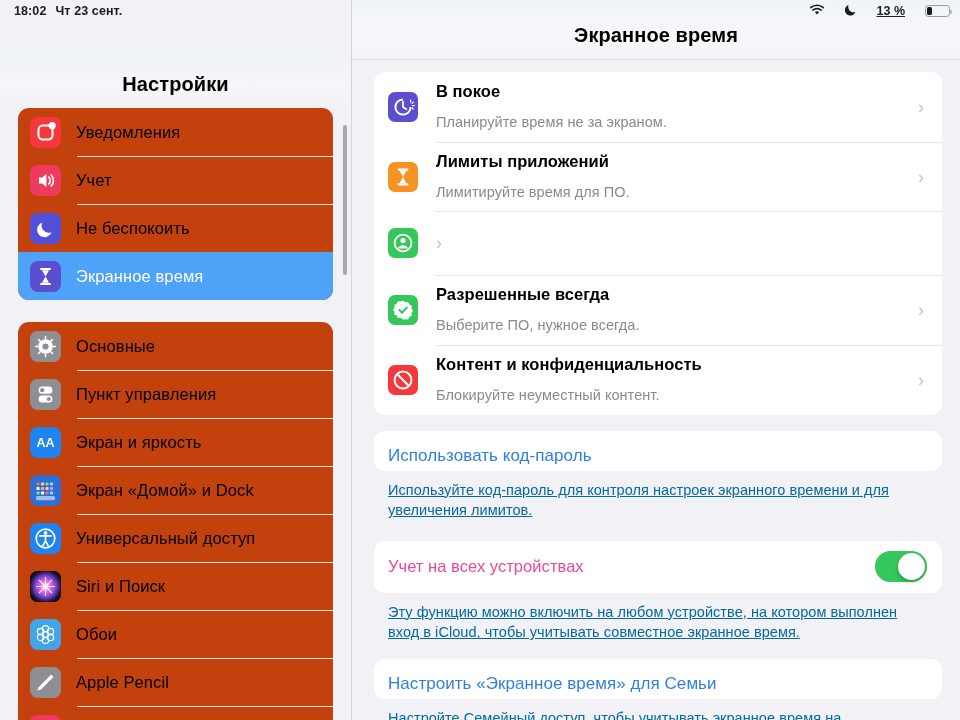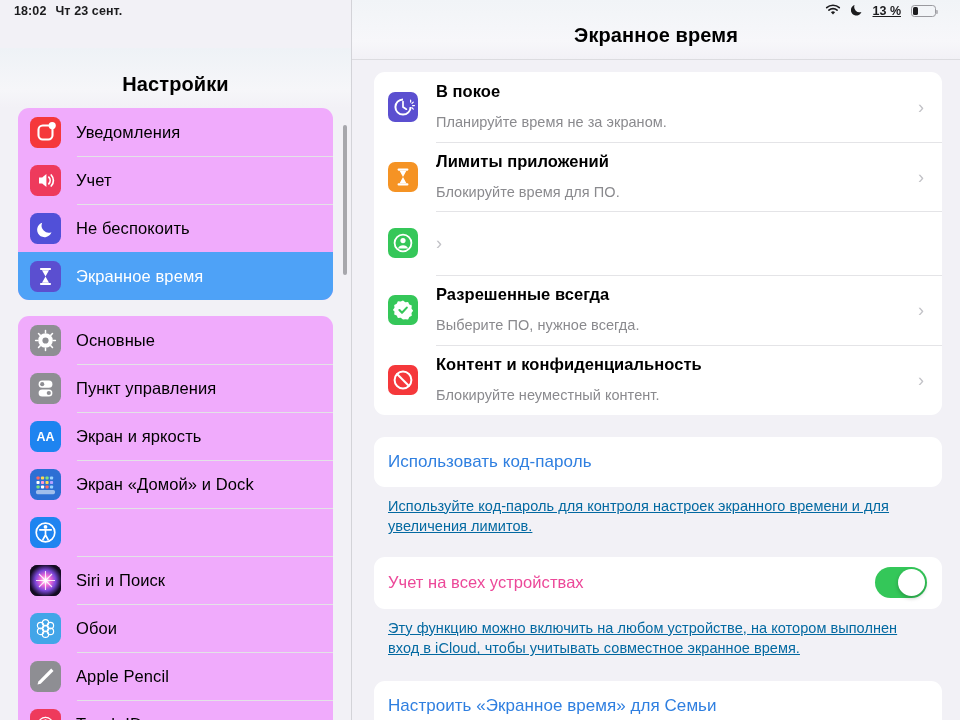--- a/index.html
+++ b/index.html
@@ -11,21 +11,21 @@
   }
   .screen { position: relative; width: 960px; height: 720px; display: flex; }
 
   
   .statusbar {
     position: absolute; top: 0; left: 0; width: 960px; height: 22px;
     display: flex; align-items: center; z-index: 30;
     font-size: 12.5px; font-weight: 700; color: #1c1c1e;
   }
   .sb-left { position: absolute; left: 14px; display: flex; align-items: center; gap: 9px; }
-  .sb-right { position: absolute; right: 24px; display: flex; align-items: center; gap: 10px; text-decoration: underline; }
+  .sb-right { position: absolute; right: 10px; display: flex; align-items: center; gap: 20px; text-decoration: underline; }
   .sb-time { letter-spacing: .1px; }
   .sb-date { letter-spacing: .1px; }
   .wifi-ico { display: block; }
   .moon-ico { display: block; }
   .batt-pct { font-weight: 700; font-size: 12.5px; }
   .batt {
     position: relative; width: 25px; height: 12px;
     border: 1.3px solid #9a9a9f; border-radius: 3.4px;
   }
   .batt::after {
@@ -46,22 +46,22 @@
   .sidebar-header {
     height: 60px; display: flex; align-items: flex-end;
     justify-content: center; padding-bottom: 12px;
     background: linear-gradient(180deg, #eef2f6 0%, #f6f6f9 70%, #f2f1f6 100%);
     margin-top: 48px;
   }
   .sidebar-title { font-size: 20px; font-weight: 700; color: #000; letter-spacing: .1px; }
 
   .sb-scroll { position: relative; padding: 0 18px; }
   .group {
-    background: #f0abfc; border-radius: 11px; overflow: hidden;
-    margin-bottom: 16px;
+    background: #c2410c; border-radius: 11px; overflow: hidden;
+    margin-bottom: 22px;
   }
   .row {
     display: flex; align-items: center; height: 48px;
     padding-left: 12px; position: relative; cursor: default;
   }
   .row + .row::before {
     content: ""; position: absolute; left: 59px; right: 0; top: 0;
     height: 1px; background: #e3e3e6;
   }
   .row.selected { background: #4ea2f7; margin: 0; }
@@ -109,22 +109,22 @@
   }
   .d-text { flex: 1 1 auto; }
   .d-title { font-size: 16.5px; font-weight: 700; color: #000; line-height: 1.28; letter-spacing: .05px; }
   .d-sub { font-size: 14.5px; color: #8a8a8e; line-height: 1.35; margin-top: 11px; letter-spacing: .05px; }
   .chev {
     flex: 0 0 auto; margin-right: 18px; color: #c2c2c7;
     font-size: 18px; line-height: 1; font-weight: 500;
   }
 
   .link-card {
-    background: #fff; border-radius: 11px; padding: 15px 0 15px 14px;
-    margin-top: 22px;
+    background: #fff; border-radius: 11px; padding: 15px 0 5px 14px;
+    margin-top: 16px;
   }
   .link-text { font-size: 17px; color: #2f7fe0; letter-spacing: .05px; }
   .footnote {
     font-size: 14.5px; color: #0369a1; line-height: 1.42;
     padding: 9px 24px 0 14px; letter-spacing: .05px; text-decoration: underline;
   }
   .toggle-card {
     background: #fff; border-radius: 11px; margin-top: 20px;
     display: flex; align-items: center; justify-content: space-between;
     height: 52px; padding: 0 15px 0 14px;
@@ -279,20 +279,21 @@
         </div>
 
         <div class="row">
           <span class="ico" style="background:#1e84f0">
             <svg width="31" height="31" viewBox="0 0 31 31">
               <circle cx="15.5" cy="15.5" r="9.3" fill="none" stroke="#fff" stroke-width="1.7"></circle>
               <circle cx="15.5" cy="9.9" r="1.9" fill="#fff"></circle>
               <path d="M9.8 12.8h11.4M15.5 12.8v5.2M15.5 18l-2.6 4.6M15.5 18l2.6 4.6" stroke="#fff" stroke-width="1.7" stroke-linecap="round" fill="none"></path>
             </svg>
           </span>
+          <span class="row-label">Универсальный доступ</span>
         </div>
 
         <div class="row">
           <span class="ico" style="background:#140c22">
             <svg width="31" height="31" viewBox="0 0 31 31">
               <defs>
                 <radialGradient id="sg" cx="50%" cy="50%" r="52%">
                   <stop offset="0%" stop-color="#ffffff"></stop>
                   <stop offset="32%" stop-color="#f06ad8"></stop>
                   <stop offset="64%" stop-color="#7a46d8"></stop>
@@ -394,21 +395,21 @@
 
         <div class="d-row">
           <span class="d-ico" style="background:#f59324">
             <svg width="30" height="30" viewBox="0 0 30 30">
               <path d="M10.6 7.6h8.8M10.6 22.4h8.8" stroke="#fff" stroke-width="2.1" stroke-linecap="round"></path>
               <path d="M11.6 8.7h6.8L15 15l3.4 6.3h-6.8L15 15z" fill="#fff"></path>
             </svg>
           </span>
           <span class="d-text">
             <span class="d-title" style="display:block">Лимиты приложений</span>
-            <span class="d-sub" style="display:block">Блокируйте время для ПО.</span>
+            <span class="d-sub" style="display:block">Лимитируйте время для ПО.</span>
           </span>
           <span class="chev">›</span>
         </div>
 
         <div class="d-row">
           <span class="d-ico" style="background:#35c759">
             <svg width="30" height="30" viewBox="0 0 30 30">
               <circle cx="15" cy="15" r="8.4" fill="none" stroke="#fff" stroke-width="1.8"></circle>
               <circle cx="15" cy="12.6" r="2.6" fill="#fff"></circle>
               <path d="M9.9 20.6a5.6 5.6 0 0 1 10.2 0" fill="#fff"></path>

